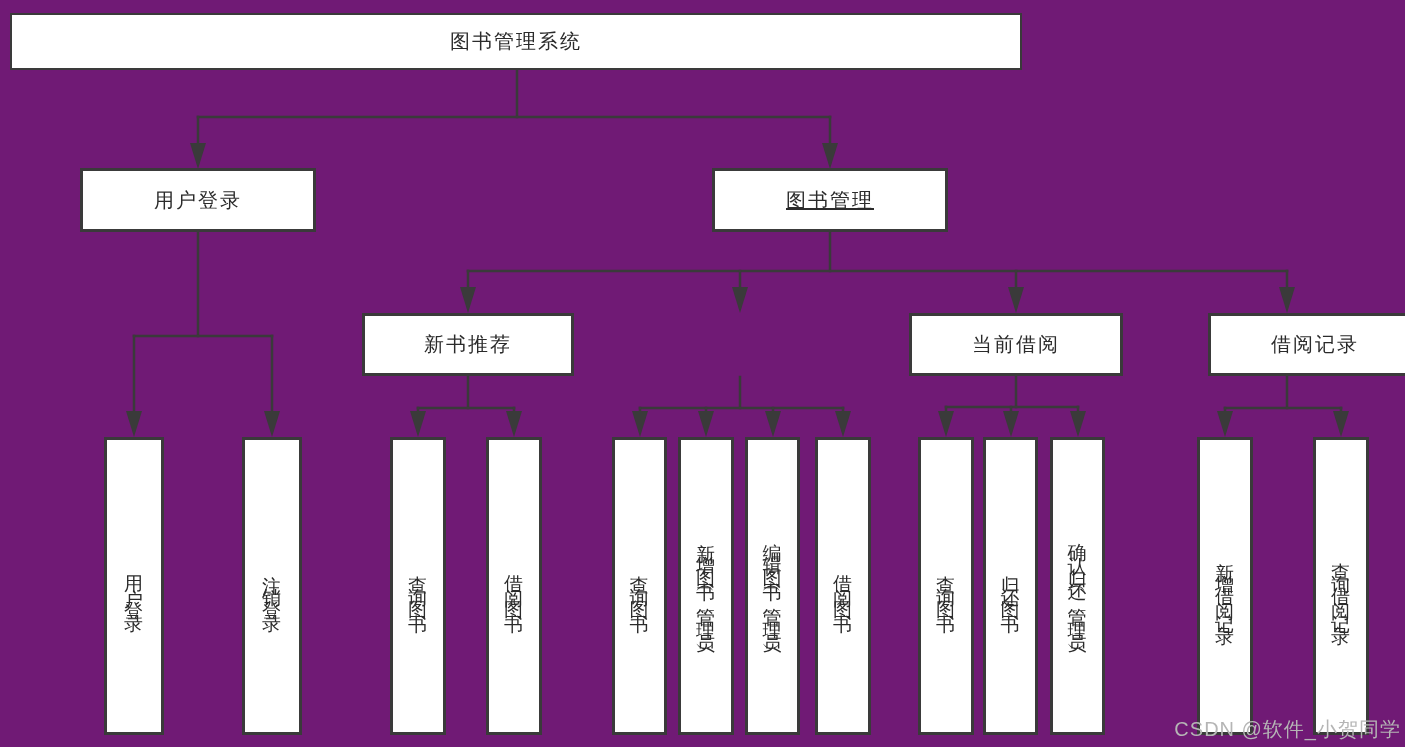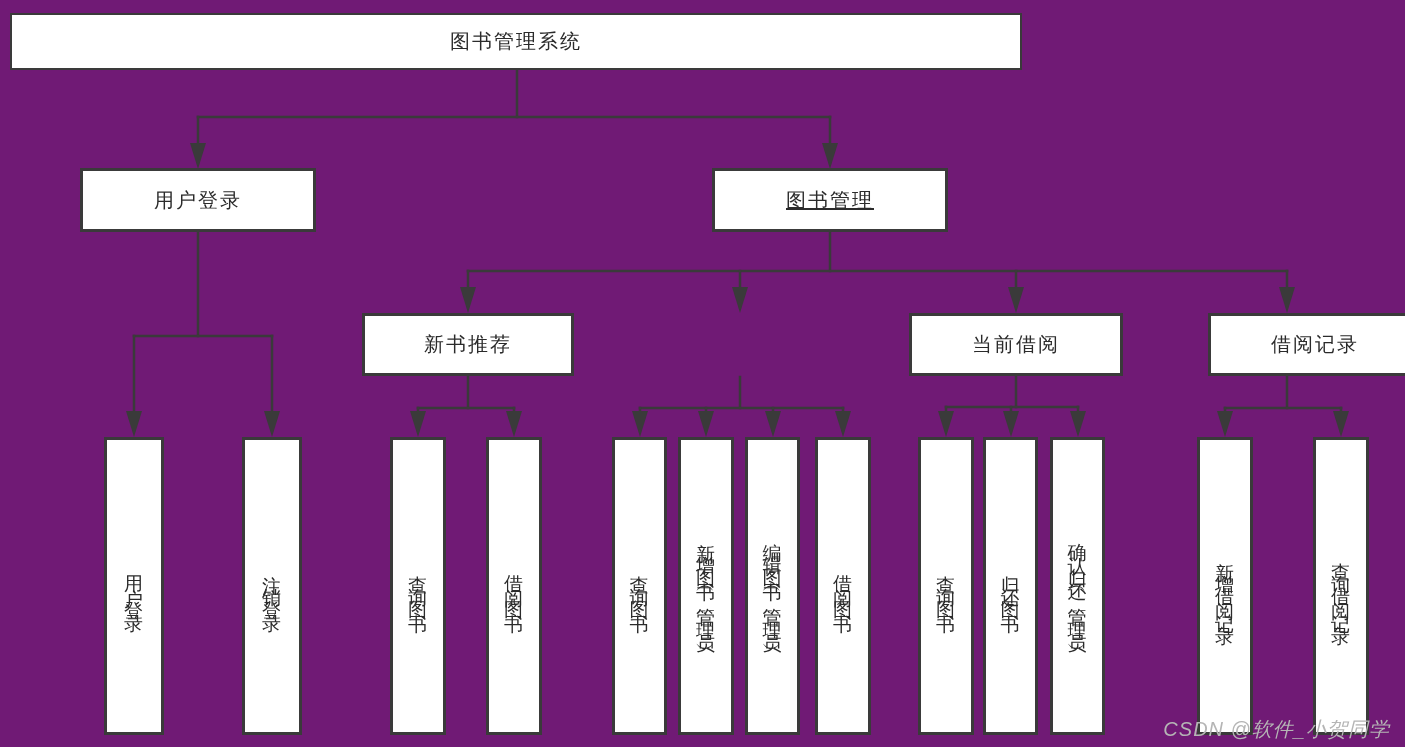--- a/index.html
+++ b/index.html
@@ -17,22 +17,22 @@
   .hbox span {
     font-size:20px; letter-spacing:2px; white-space:nowrap;
   }
   .root { border-width:2px; }
   .vbox span {
     writing-mode:vertical-rl; text-orientation:mixed;
     font-size:19px; letter-spacing:13px; line-height:1;
     white-space:nowrap;
   }
   .watermark {
-    position:absolute; z-index:5; right:15px; top:716px;
-    color:#b5b5b5; font-size:20px; letter-spacing:1px; white-space:nowrap;font-style:italic;
+    position:absolute; z-index:5; right:4px; top:716px;
+    color:#b5b5b5; font-size:20px; letter-spacing:1px; white-space:nowrap;
   }
 </style>
 </head>
 <body>
 
 <div class="canvas">
 
   <svg class="wires" width="1405" height="747" viewBox="0 0 1405 747">
     <g stroke="#3a3a3a" stroke-width="2.5" stroke-linecap="square" fill="none">
 

